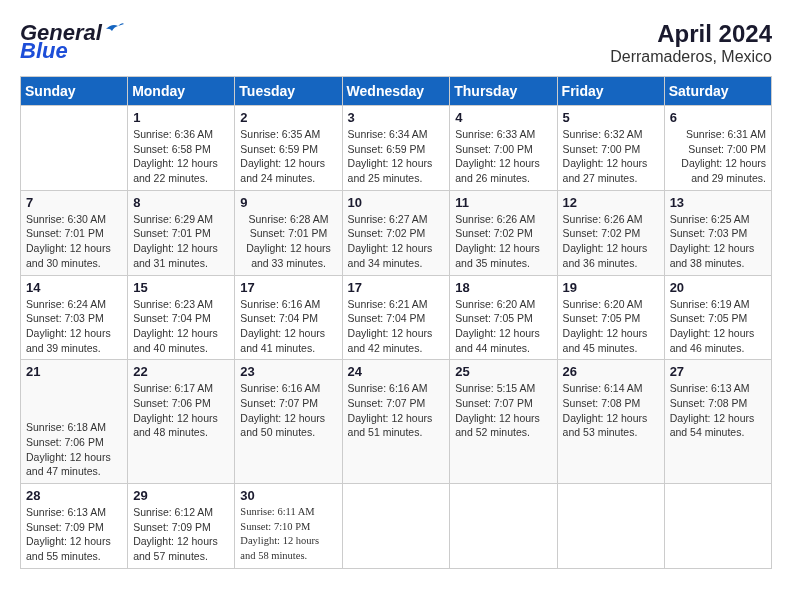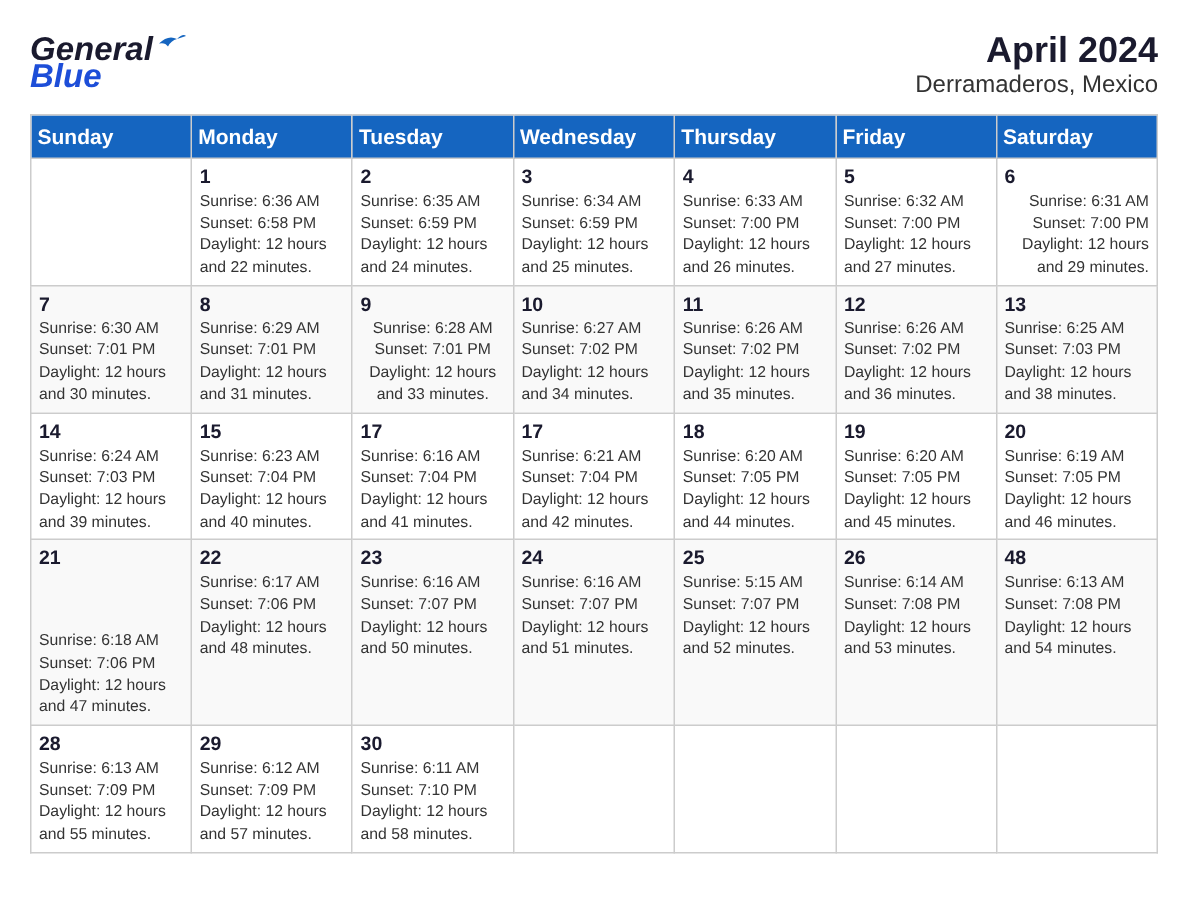--- a/index.html
+++ b/index.html
@@ -294,21 +294,21 @@
 and 52 minutes.</div>
         </td>
         <td>
           <div class="day-number">26</div>
           <div class="day-info" style="white-space: pre-line;">Sunrise: 6:14 AM
 Sunset: 7:08 PM
 Daylight: 12 hours
 and 53 minutes.</div>
         </td>
         <td>
-          <div class="day-number">48</div>
+          <div class="day-number">27</div>
           <div class="day-info" style="white-space: pre-line;">Sunrise: 6:13 AM
 Sunset: 7:08 PM
 Daylight: 12 hours
 and 54 minutes.</div>
         </td>
       </tr>
       <tr>
         <td>
           <div class="day-number">28</div>
           <div class="day-info" style="white-space: pre-line;">Sunrise: 6:13 AM
@@ -318,21 +318,21 @@
         </td>
         <td>
           <div class="day-number">29</div>
           <div class="day-info" style="white-space: pre-line;">Sunrise: 6:12 AM
 Sunset: 7:09 PM
 Daylight: 12 hours
 and 57 minutes.</div>
         </td>
         <td>
           <div class="day-number">30</div>
-          <div class="day-info" style="white-space: pre-line;">Sunrise: 6:11 AM
+          <div class="day-info" style="white-space: pre-line; font-family: Liberation Serif, serif;">Sunrise: 6:11 AM
 Sunset: 7:10 PM
 Daylight: 12 hours
 and 58 minutes.</div>
         </td>
         <td class="empty"></td>
         <td class="empty"></td>
         <td class="empty"></td>
         <td class="empty"></td>
       </tr>
     </tbody>

